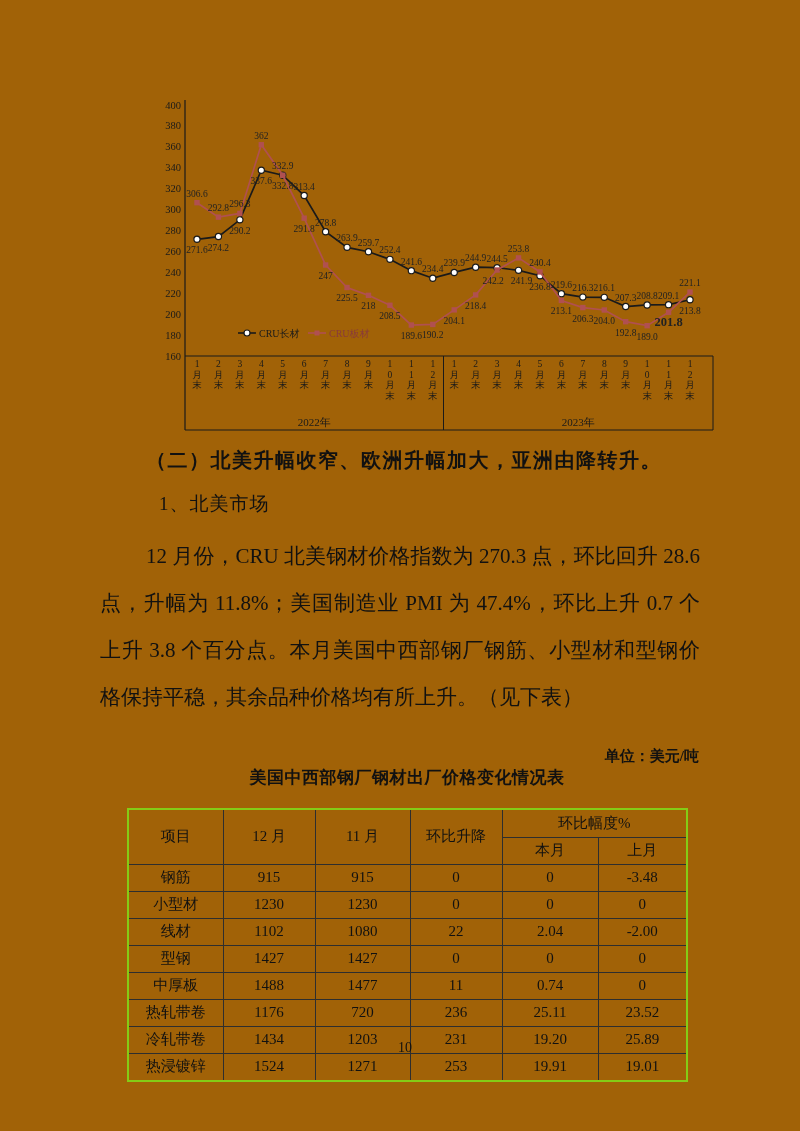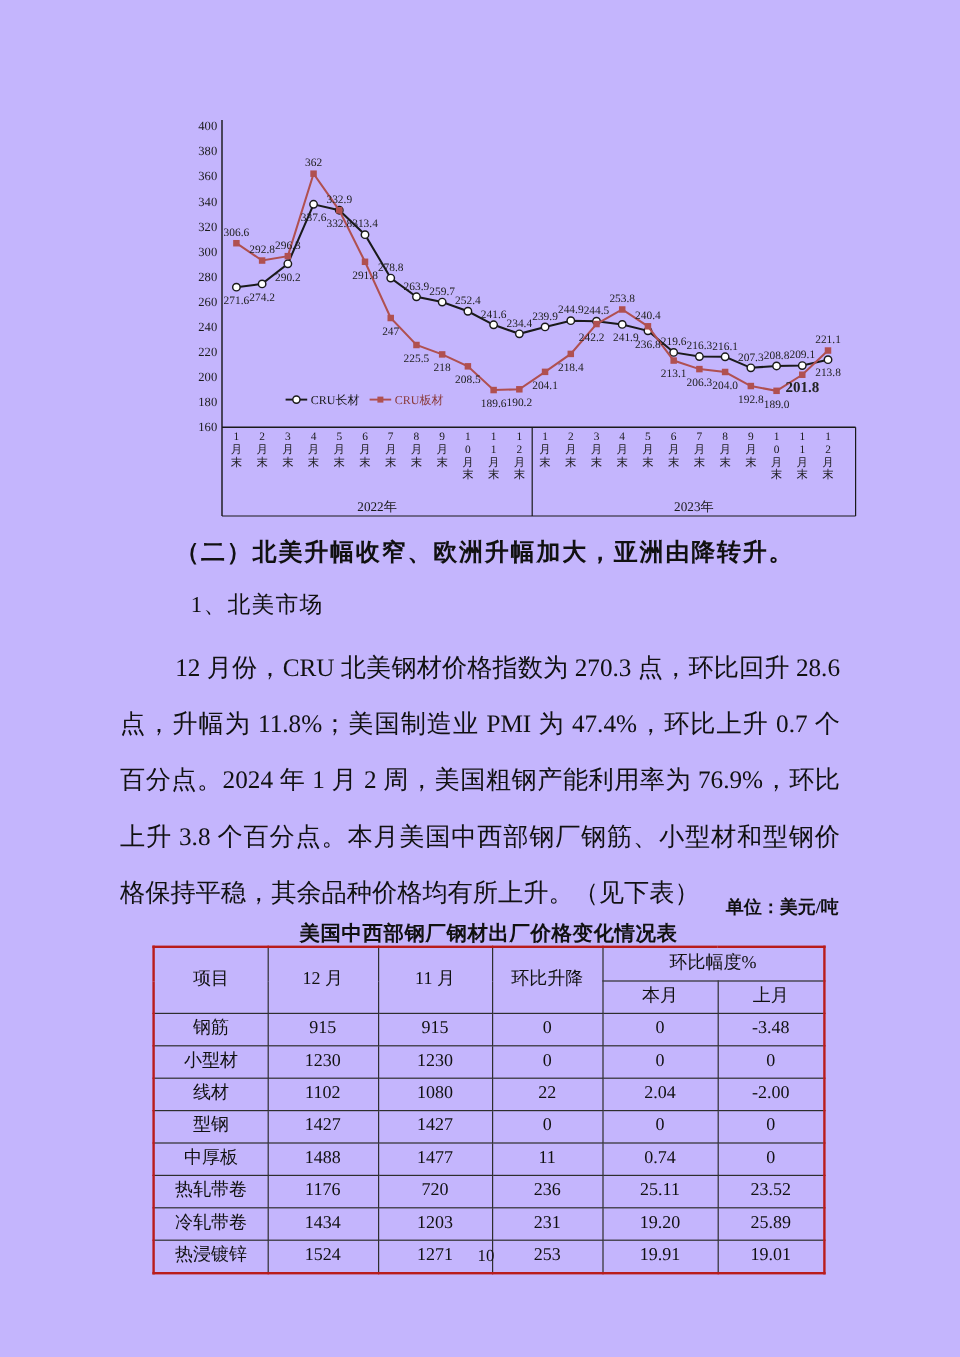--- a/index.html
+++ b/index.html
@@ -1,30 +1,30 @@
 <!DOCTYPE html>
 <html><head>
 <meta charset="utf-8">
 <style>
   html,body{margin:0;padding:0;background:#e8e8e8;}
-  .page{position:relative;width:800px;height:1131px;background:#c4b5fd;margin:0 auto;
+  .page{position:relative;width:800px;height:1131px;background:#a16207;margin:0 auto;
         font-family:"Liberation Serif","DejaVu Serif",serif;color:#111;overflow:hidden;}
   .chart-svg{position:absolute;left:0;top:0;}
   .heading{position:absolute;left:146px;top:447px;font-size:20px;font-weight:bold;letter-spacing:1.5px;}
   .subheading{position:absolute;left:159px;top:491px;font-size:19px;letter-spacing:1px;}
   .para{position:absolute;left:100px;top:533px;width:600px;font-size:21px;}
   .para .pline{height:47px;line-height:47px;overflow:hidden;text-align:justify;text-align-last:justify;}
   .para .pline:first-child{padding-left:46px;}
   .para .pline:last-child{text-align-last:left;}
   .tbl-title{position:absolute;left:128px;top:766px;width:558px;text-align:center;
              font-size:17px;font-weight:bold;letter-spacing:0.5px;}
   .tbl-unit{position:absolute;left:400px;top:747px;width:299px;text-align:right;
             font-size:15px;font-weight:bold;}
-  table.price{position:absolute;left:127px;top:788px;width:559px;border-collapse:collapse;
-              table-layout:fixed;font-size:15px;border:2px solid #b91c1c;}
+  table.price{position:absolute;left:127px;top:808px;width:559px;border-collapse:collapse;
+              table-layout:fixed;font-size:15px;border:2px solid #84cc16;}
   table.price th,table.price td{border:1px solid #2e2e2e;text-align:center;vertical-align:middle;
               padding:0;font-weight:normal;height:26px;line-height:1.15;}
   table.price thead tr:first-child th{height:27px;}
   .page-num{position:absolute;left:0;top:1040px;width:810px;text-align:center;font-size:14px;}
 </style>
 </head>
 <body>
 
 <div class="page">
 
@@ -233,21 +233,20 @@
       <text x="329" y="336.5" font-size="10" text-anchor="start" fill="#8a3a3a">CRU板材</text>
     </svg>
 
   <div class="heading">（二）北美升幅收窄、欧洲升幅加大，亚洲由降转升。</div>
 
   <div class="subheading">1、北美市场</div>
 
   <div class="para">
     <div class="pline">12 月份，CRU 北美钢材价格指数为 270.3 点，环比回升 28.6</div>
     <div class="pline">点，升幅为 11.8%；美国制造业 PMI 为 47.4%，环比上升 0.7 个</div>
-    <div class="pline">百分点。2024 年 1 月 2 周，美国粗钢产能利用率为 76.9%，环比</div>
     <div class="pline">上升 3.8 个百分点。本月美国中西部钢厂钢筋、小型材和型钢价</div>
     <div class="pline">格保持平稳，其余品种价格均有所上升。（见下表）</div>
   </div>
 
   <div class="tbl-title">美国中西部钢厂钢材出厂价格变化情况表</div>
   <div class="tbl-unit">单位：美元/吨</div>
 
   <table class="price">
     <colgroup>
       <col style="width:95px">

